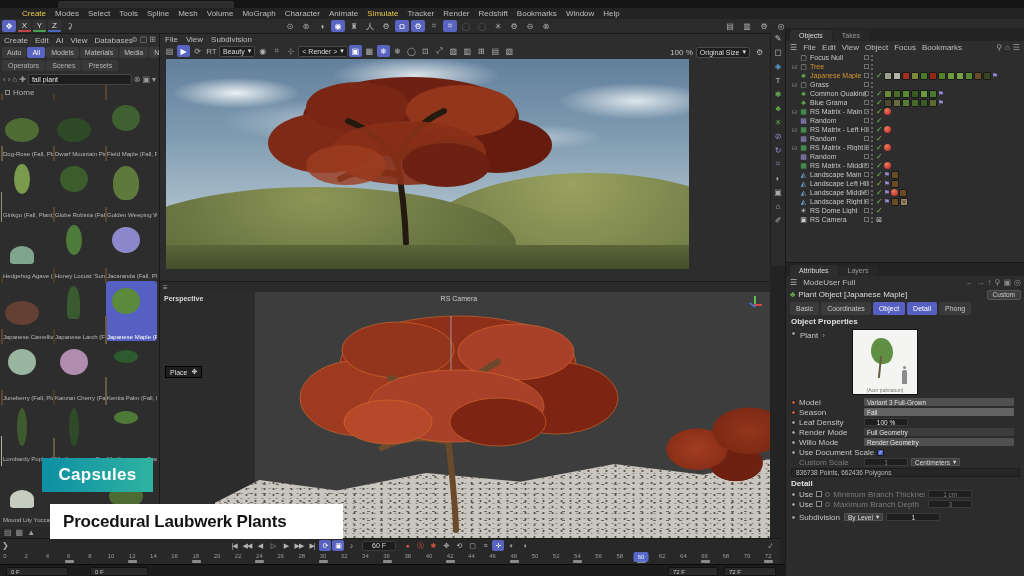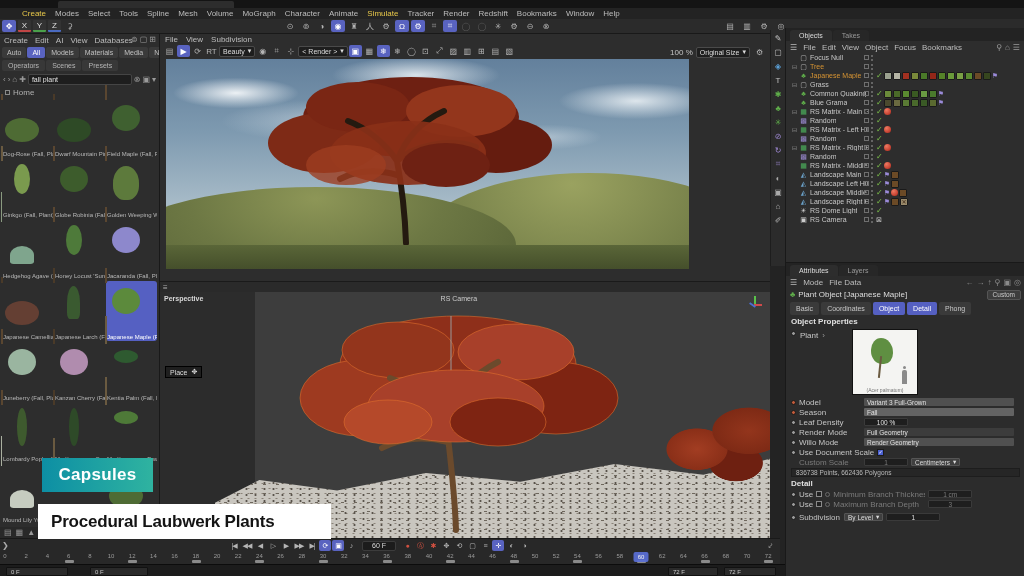--- a/index.html
+++ b/index.html
@@ -178,21 +178,21 @@
 .aval.num{width:44px;background:#1e1e1e;border:1px solid #3a3a3a;justify-content:center}
 .cbx{width:7px;height:7px;background:#4a5fd0;border:1px solid #1a1a1a;display:flex;align-items:center;justify-content:center;color:#fff;font-size:5px}
 .gray{color:#7a7a7a}
 .ucb{width:6px;height:6px;border:1px solid #8a8a8a;background:#222;flex:none}
 .ucirc{width:5px;height:5px;border:1px solid #6a6a6a;border-radius:50%;flex:none}
 .stats{margin:1px 5px;height:9px;background:#262626;border:1px solid #1d1d1d;display:flex;align-items:center;padding:0 4px;color:#b8b8b8;font-size:6.5px}
 .ddbox{height:8px;background:#3f3f3f;border:1px solid #555;display:flex;align-items:center;gap:3px;padding:0 3px;font-size:6.5px;color:#ddd;border-radius:1px}
 
 
 .capsules{position:absolute;left:42px;top:458px;width:111px;height:34px;z-index:60;background:linear-gradient(90deg,#0d8fa4,#2fb3a0);display:flex;align-items:center;justify-content:center;color:#fff;font-weight:bold;font-size:17px;letter-spacing:.3px}
-.main-badge{position:absolute;left:38px;top:504px;width:293px;height:35px;z-index:60;background:#fff;color:#141414;display:flex;align-items:center;padding-left:13px;font-weight:bold;font-size:17px;letter-spacing:-.2px}
+.main-badge{position:absolute;left:50px;top:504px;width:293px;height:35px;z-index:60;background:#fff;color:#141414;display:flex;align-items:center;padding-left:13px;font-weight:bold;font-size:17px;letter-spacing:-.2px}
 svg{display:block}
 </style>
 </head>
 <body>
 
 <div class="titlebar">
   <div class="titletab"></div>
 </div>
 
 <div class="menubar">
@@ -985,24 +985,24 @@
     </div>
 
   <div class="attr">
     <div class="om-tabbar">
 
     <span class="omtab">Attributes</span>
         <span class="omtab off">Layers</span>
       </div>
     <div class="attr-menu">
       <span>☰</span>
-      <span style="display:flex;gap:6px">
+      <span style="display:flex;">
 
       <span class="mi">Mode</span>
-          <span class="mi">File Data</span>
+          <span class="mi">User Full</span>
         </span>
       <span class="ric">
 
       <span>←</span>
           <span>→</span>
           <span>↑</span>
           <span>⚲</span>
           <span>▣</span>
           <span>◎</span>
         </span>

